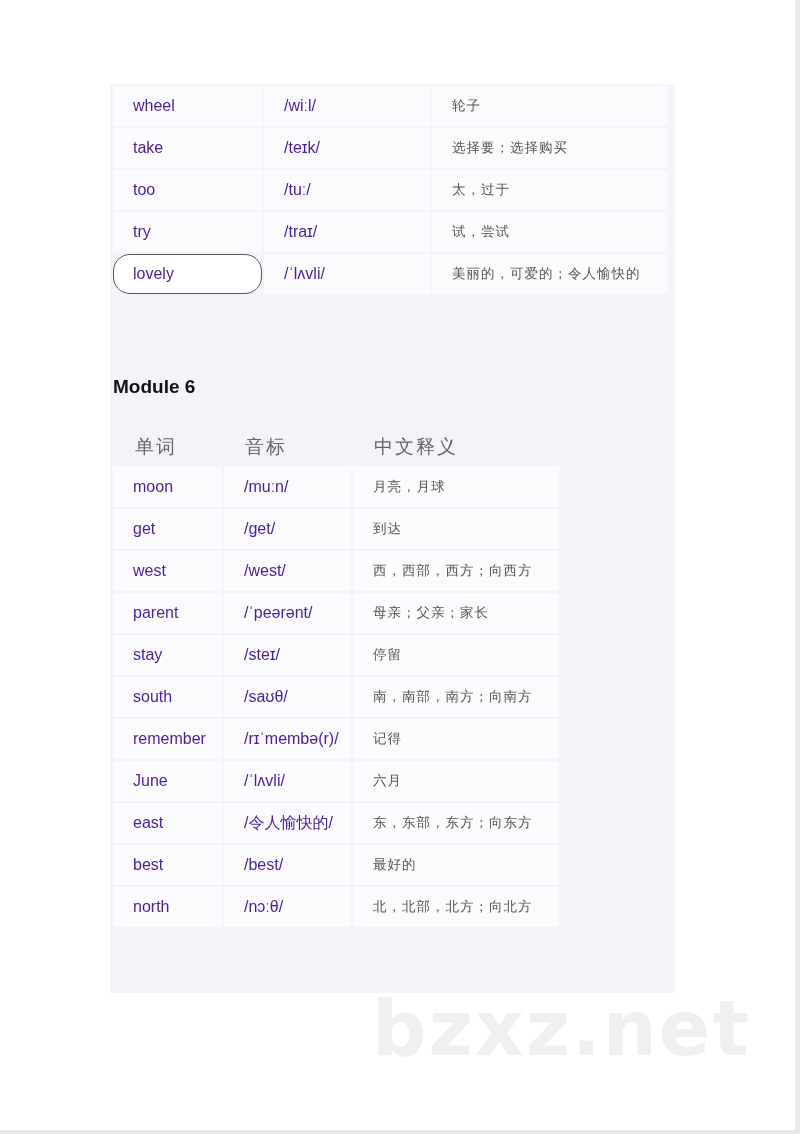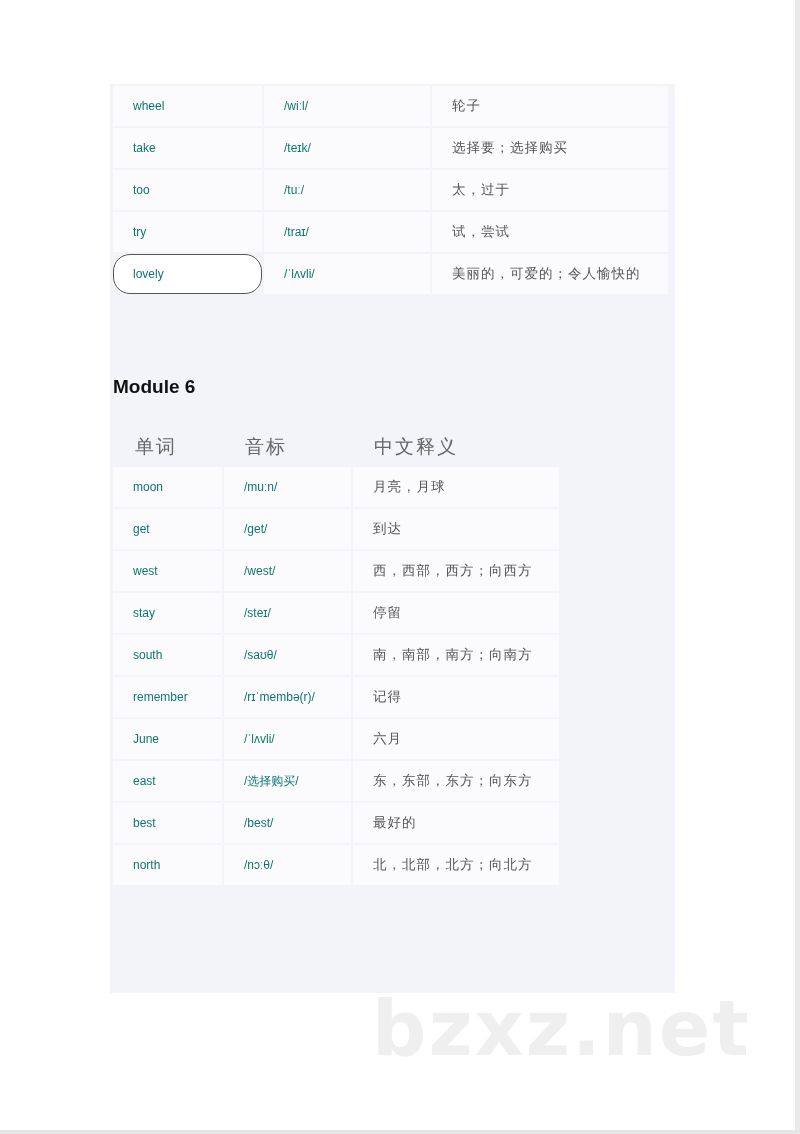--- a/index.html
+++ b/index.html
@@ -1,21 +1,21 @@
 <!DOCTYPE html>
 <html><head>
 <meta charset="utf-8">
 <style>
   html, body { margin:0; padding:0; }
   body { width:800px; height:1134px; background:#ffffff; position:relative; overflow:hidden; font-family:"Liberation Sans","DejaVu Sans",sans-serif; }
   .page-edge-right { position:absolute; left:795px; top:0; width:5px; height:1134px; background:#e9e9e9; }
   .page-edge-bottom { position:absolute; left:0; top:1130px; width:800px; height:4px; background:#e6e6e6; }
   .panel { position:absolute; left:110px; top:84px; width:565px; height:909px; background:#f3f4f9; }
   .tbl { position:absolute; border-collapse:separate; border-spacing:2px; }
-  .tbl td { background:#fbfbfe; font-size:12px; color:#0f766e; height:40px; padding:0 0 0 20px; box-sizing:border-box; vertical-align:middle; }
+  .tbl td { background:#fbfbfe; font-size:16px; color:#4c1d95; height:40px; padding:0 0 0 20px; box-sizing:border-box; vertical-align:middle; }
   .tbl td.zh { color:#555; font-family:"DejaVu Sans",sans-serif; font-size:13.5px; letter-spacing:1px; }
   .tbl1 { left:111px; top:84px; }
   .tbl1 td.c1 { width:149px; } .tbl1 td.c2 { width:166px; } .tbl1 td.c3 { width:236px; }
   .tbl1 td.selected { outline:1.5px solid #555; outline-offset:-1.5px; background:#ffffff;border-radius:17px; }
   .heading { position:absolute; left:113px; top:376px; font-size:19px; font-weight:bold; color:#111; }
   .hdr { position:absolute; top:434px; font-size:19px; color:#666; font-family:"DejaVu Sans",sans-serif; letter-spacing:2px; }
   .tbl2 { left:111px; top:465px; }
   .tbl2 td.c1 { width:109px; } .tbl2 td.c2 { width:127px; } .tbl2 td.c3 { width:206px; }
   .watermark { position:absolute; left:372px; top:984px; font-size:76px; font-weight:bold; color:#efefef; font-family:"DejaVu Sans",sans-serif; letter-spacing:2px; }
 </style>
@@ -73,20 +73,25 @@
         <td class="c1">get</td>
         <td class="c2">/get/</td>
         <td class="c3 zh">到达</td>
       </tr>
     <tr>
         <td class="c1">west</td>
         <td class="c2">/west/</td>
         <td class="c3 zh">西，西部，西方；向西方</td>
       </tr>
     <tr>
+        <td class="c1">parent</td>
+        <td class="c2">/ˈpeərənt/</td>
+        <td class="c3 zh">母亲；父亲；家长</td>
+      </tr>
+    <tr>
         <td class="c1">stay</td>
         <td class="c2">/steɪ/</td>
         <td class="c3 zh">停留</td>
       </tr>
     <tr>
         <td class="c1">south</td>
         <td class="c2">/saʊθ/</td>
         <td class="c3 zh">南，南部，南方；向南方</td>
       </tr>
     <tr>
@@ -94,21 +99,21 @@
         <td class="c2">/rɪˈmembə(r)/</td>
         <td class="c3 zh">记得</td>
       </tr>
     <tr>
         <td class="c1">June</td>
         <td class="c2">/ˈlʌvli/</td>
         <td class="c3 zh">六月</td>
       </tr>
     <tr>
         <td class="c1">east</td>
-        <td class="c2">/选择购买/</td>
+        <td class="c2">/令人愉快的/</td>
         <td class="c3 zh">东，东部，东方；向东方</td>
       </tr>
     <tr>
         <td class="c1">best</td>
         <td class="c2">/best/</td>
         <td class="c3 zh">最好的</td>
       </tr>
     <tr>
         <td class="c1">north</td>
         <td class="c2">/nɔːθ/</td>

